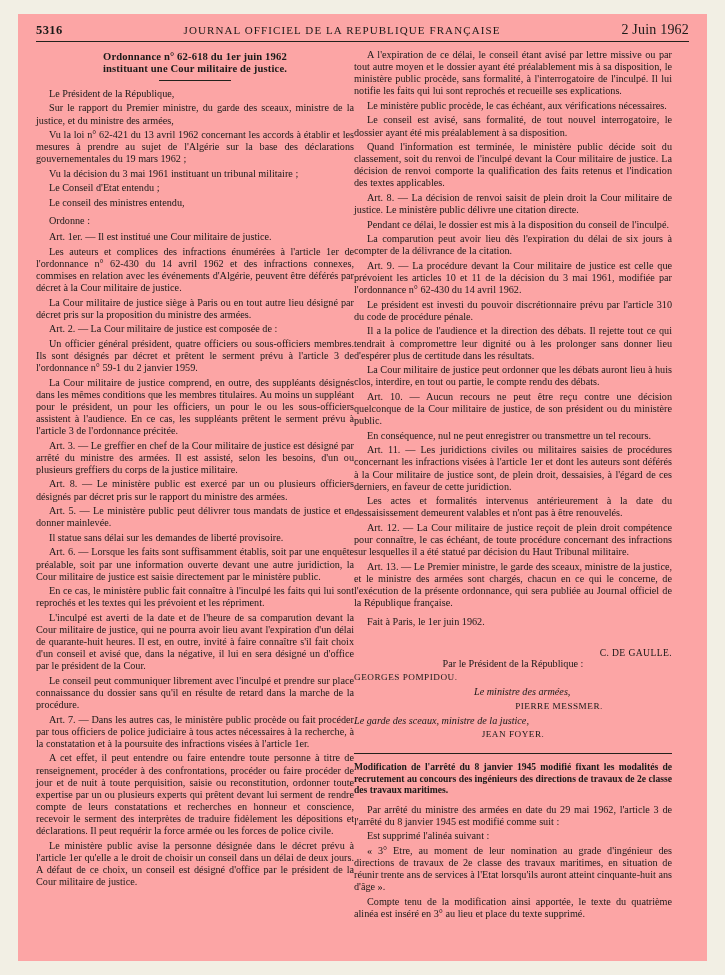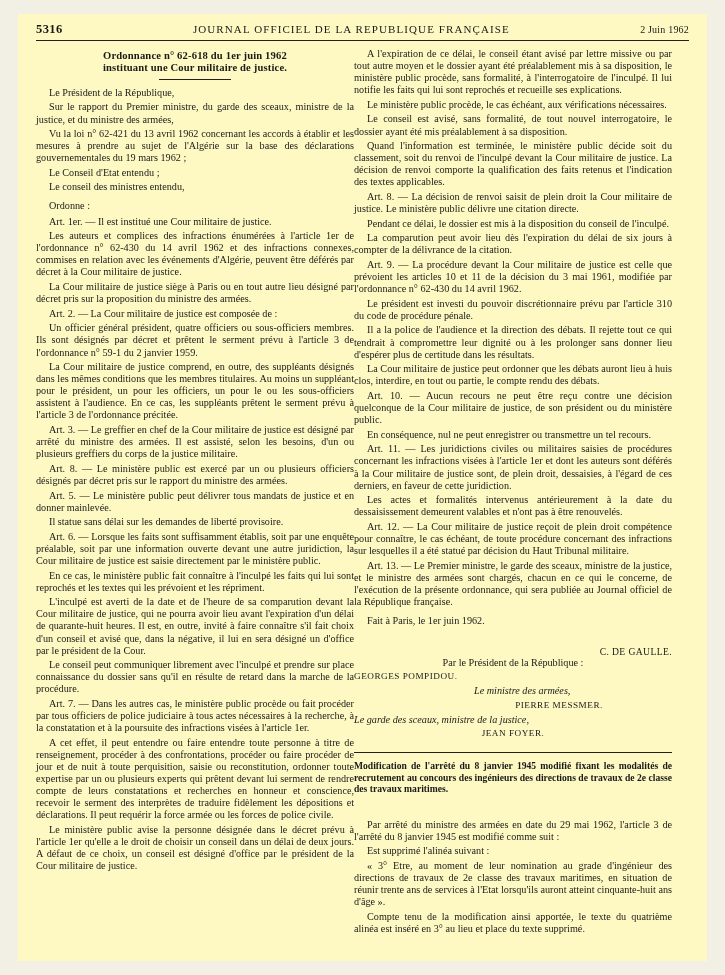--- a/index.html
+++ b/index.html
@@ -16,21 +16,21 @@
     font-family: "Liberation Serif", serif;
     color: #1a1a18;
     overflow: hidden;
   }
   .paper {
     position: absolute;
     left: 18px;
     top: 14px;
     width: 689px;
     height: 947px;
-    background: #fef9c3;
+    background: #fca5a5;
     box-sizing: border-box;
     padding: 8px 18px 10px 18px;
   }
   
   .masthead {
     display: flex;
     align-items: baseline;
     justify-content: space-between;
     border-bottom: 1.6px solid #23211c;
     padding-bottom: 3px;
@@ -44,21 +44,21 @@
   }
   .masthead-title {
     font-size: 11px;
     letter-spacing: 1.1px;
     font-variant: small-caps;
     text-transform: uppercase;
     flex: 1;
     text-align: center;
   }
   .masthead-date {
-    font-size: 10px;
+    font-size: 14px;
     letter-spacing: 0.2px;
   }
   
   .columns {
     display: flex;
   }
   .col {
     width: 318px;
     position: relative;
   }
@@ -122,21 +122,21 @@
     margin-top: 14px;
     border-top: 1.4px solid #23211c;
     padding-top: 7px;
   }
   .notice-head {
     font-weight: bold;
     font-size: 9.6px;
     line-height: 11.4px;
     text-align: justify;
     text-indent: 0;
-    margin-bottom: 24px;
+    margin-bottom: 8px;
   }
   .gap-sm { height: 4px; }
   .dash { letter-spacing: 0; }
 </style>
 </head>
 <body>
 
 <div class="page">
   <div class="paper">
 
@@ -153,20 +153,21 @@
         <div class="ttl">
           <span>Ordonnance n° 62-618 du 1er juin 1962</span><br>
           <span>instituant une Cour militaire de justice.</span>
         </div>
         <div class="ttl-rule"></div>
 
         <div class="ptext lead">Le Président de la République,</div>
 
         <div class="ptext">Sur le rapport du Premier ministre, du garde des sceaux, ministre de la justice, et du ministre des armées,</div>
         <div class="ptext">Vu la loi n° 62-421 du 13 avril 1962 concernant les accords à établir et les mesures à prendre au sujet de l'Algérie sur la base des déclarations gouvernementales du 19 mars 1962 ;</div>
+        <div class="ptext">Vu la décision du 3 mai 1961 instituant un tribunal militaire ;</div>
         <div class="ptext">Le Conseil d'Etat entendu ;</div>
         <div class="ptext">Le conseil des ministres entendu,</div>
 
         <div class="ordonne">Ordonne :</div>
 
         <div class="ptext">
           <span>Art. 1er.</span>
           <span class="dash"> — </span><span>Il est institué une Cour militaire de justice.</span>
         </div>
         <div class="ptext">Les auteurs et complices des infractions énumérées à l'article 1er de l'ordonnance n° 62-430 du 14 avril 1962 et des infractions connexes, commises en relation avec les événements d'Algérie, peuvent être déférés par décret à la Cour militaire de justice.</div>

